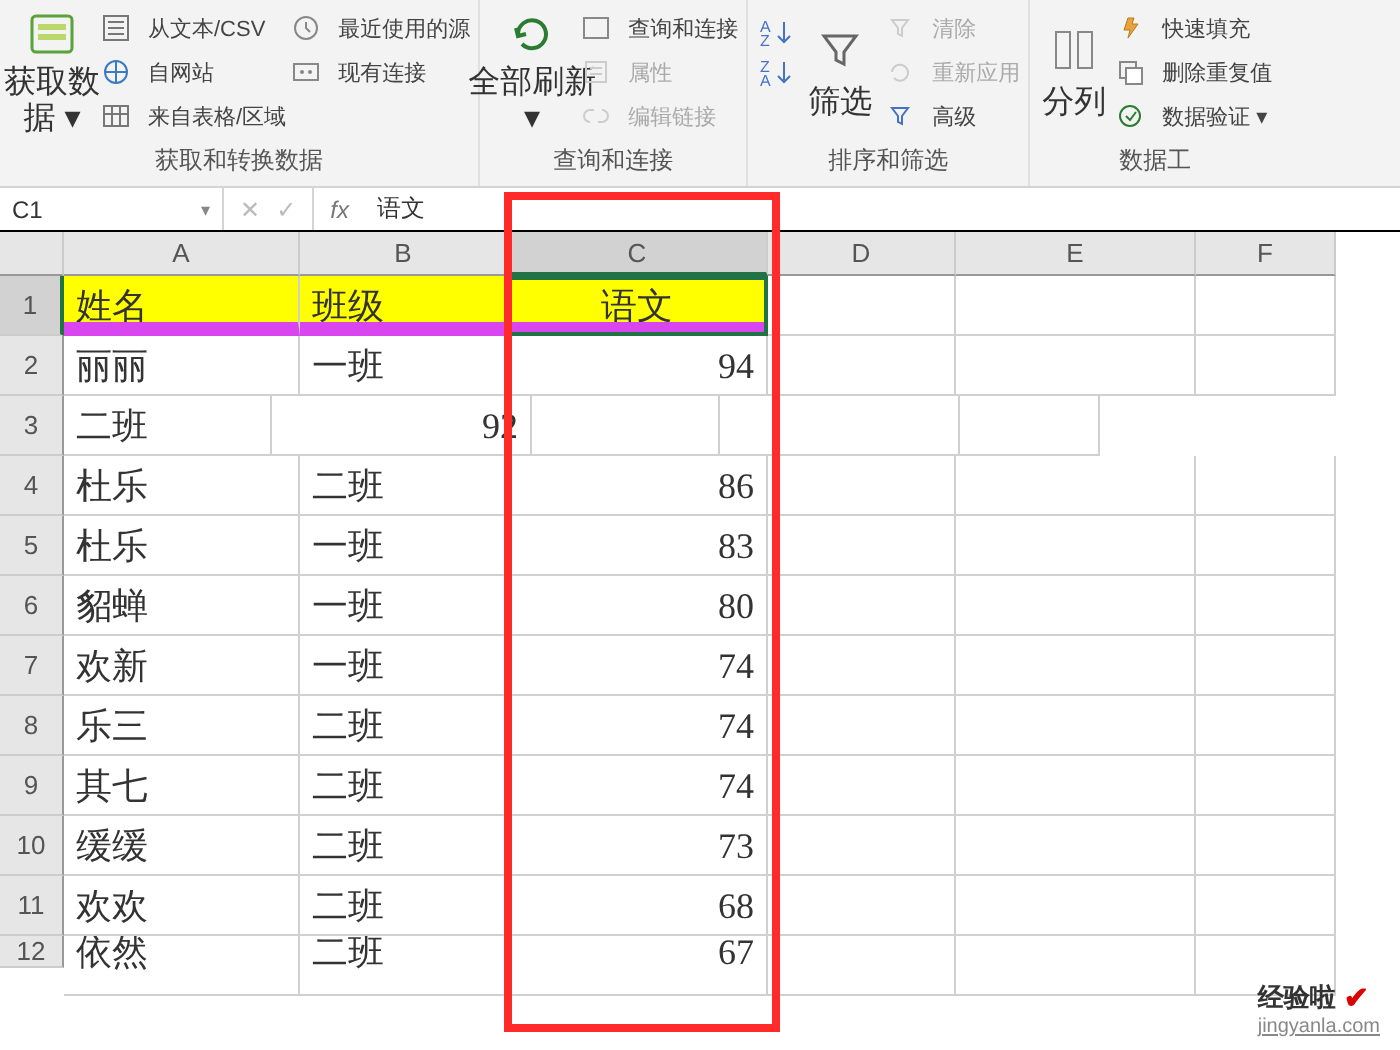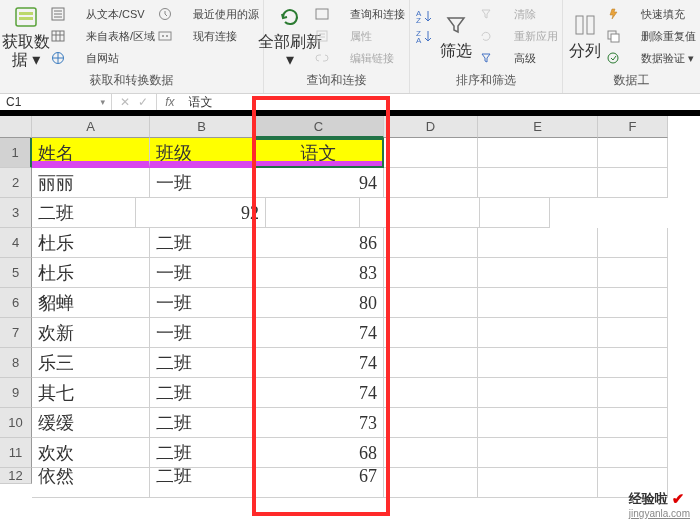--- a/index.html
+++ b/index.html
@@ -58,41 +58,41 @@
 }
 .small-list {
   display: flex;
   flex-direction: column;
   gap: 2px;
   padding-top: 2px;
 }
 .small-item {
   display: flex;
   align-items: center;
-  gap: 20px;
+  gap: 8px;
   font-size: 11px;
   height: 20px;
   color: #444;
   cursor: pointer;
   white-space: nowrap;
 }
 .small-item.disabled { color: #aaa; text-align: center; }
 .si-icon {
   width: 16px;
   height: 16px;
   display: flex;
   align-items: center;
   justify-content: center;
 }
 
 .name-fx-bar {
   display: flex;
   align-items: center;
   height: 22px;
-  border-bottom: 6px solid #000000;
+  border-bottom: 1px solid #000000;
   background: #fff;
 }
 .name-box {
   width: 112px;
   height: 100%;
   border-right: 1px solid #d4d4d4;
   display: flex;
   align-items: center;
   padding: 0 6px;
   font-size: 12px;
@@ -250,34 +250,34 @@
               <svg width="14" height="14">
                 <rect x="1" y="1" width="12" height="12" fill="none" stroke="#777"></rect>
                 <path d="M3 4h8M3 7h8M3 10h8" stroke="#777"></path>
               </svg>
             </span>
             <span>从文本/CSV</span>
           </div>
         <div class="small-item">
             <span class="si-icon">
               <svg width="14" height="14">
+                <circle cx="7" cy="7" r="5.5" fill="none" stroke="#3a7bbf"></circle>
+                <path d="M2 7h10M7 2v10" stroke="#3a7bbf"></path>
+              </svg>
+            </span>
+            <span>自网站</span>
+          </div>
+        <div class="small-item">
+            <span class="si-icon">
+              <svg width="14" height="14">
                 <rect x="1" y="2" width="12" height="10" fill="none" stroke="#777"></rect>
                 <path d="M1 6h12M5 2v10M9 2v10" stroke="#777"></path>
               </svg>
             </span>
             <span>来自表格/区域</span>
-          </div>
-        <div class="small-item">
-            <span class="si-icon">
-              <svg width="14" height="14">
-                <circle cx="7" cy="7" r="5.5" fill="none" stroke="#3a7bbf"></circle>
-                <path d="M2 7h10M7 2v10" stroke="#3a7bbf"></path>
-              </svg>
-            </span>
-            <span>自网站</span>
           </div>
       </div>
       <div class="small-list">
         <div class="small-item">
             <span class="si-icon">
               <svg width="14" height="14">
                 <circle cx="7" cy="7" r="5.5" fill="none" stroke="#888"></circle>
                 <path d="M7 4v3l2 2" stroke="#888" fill="none"></path>
               </svg>
             </span>

